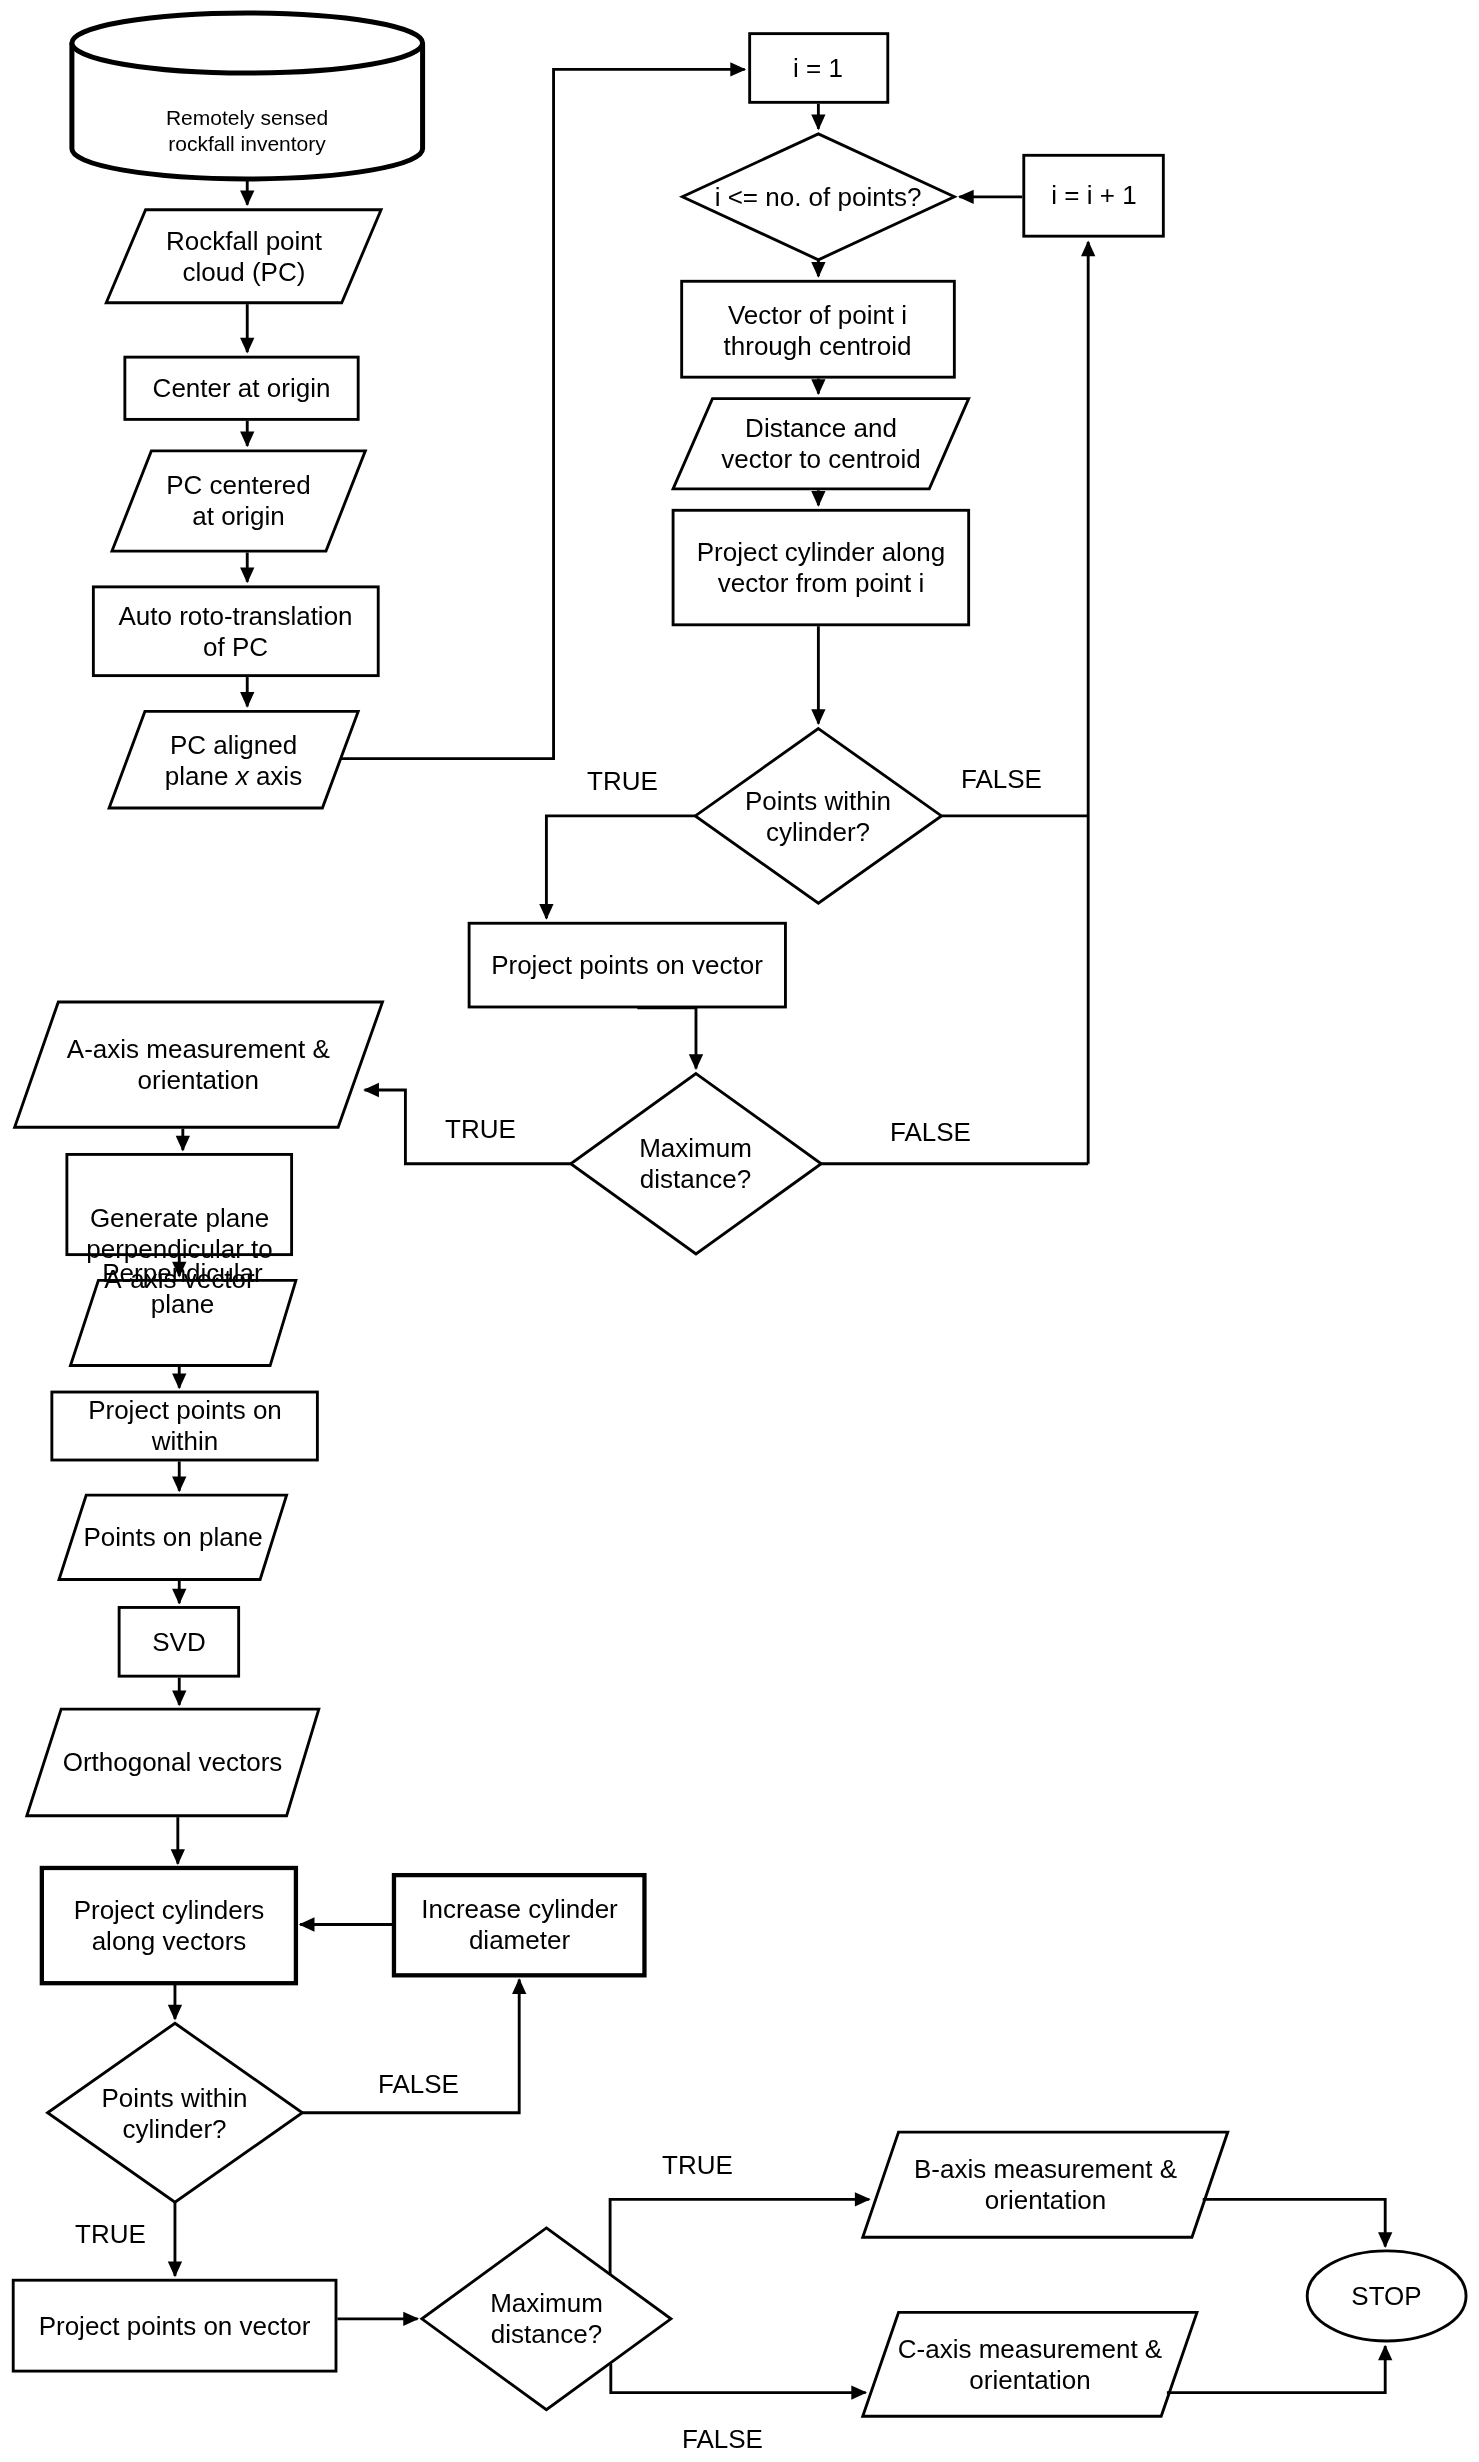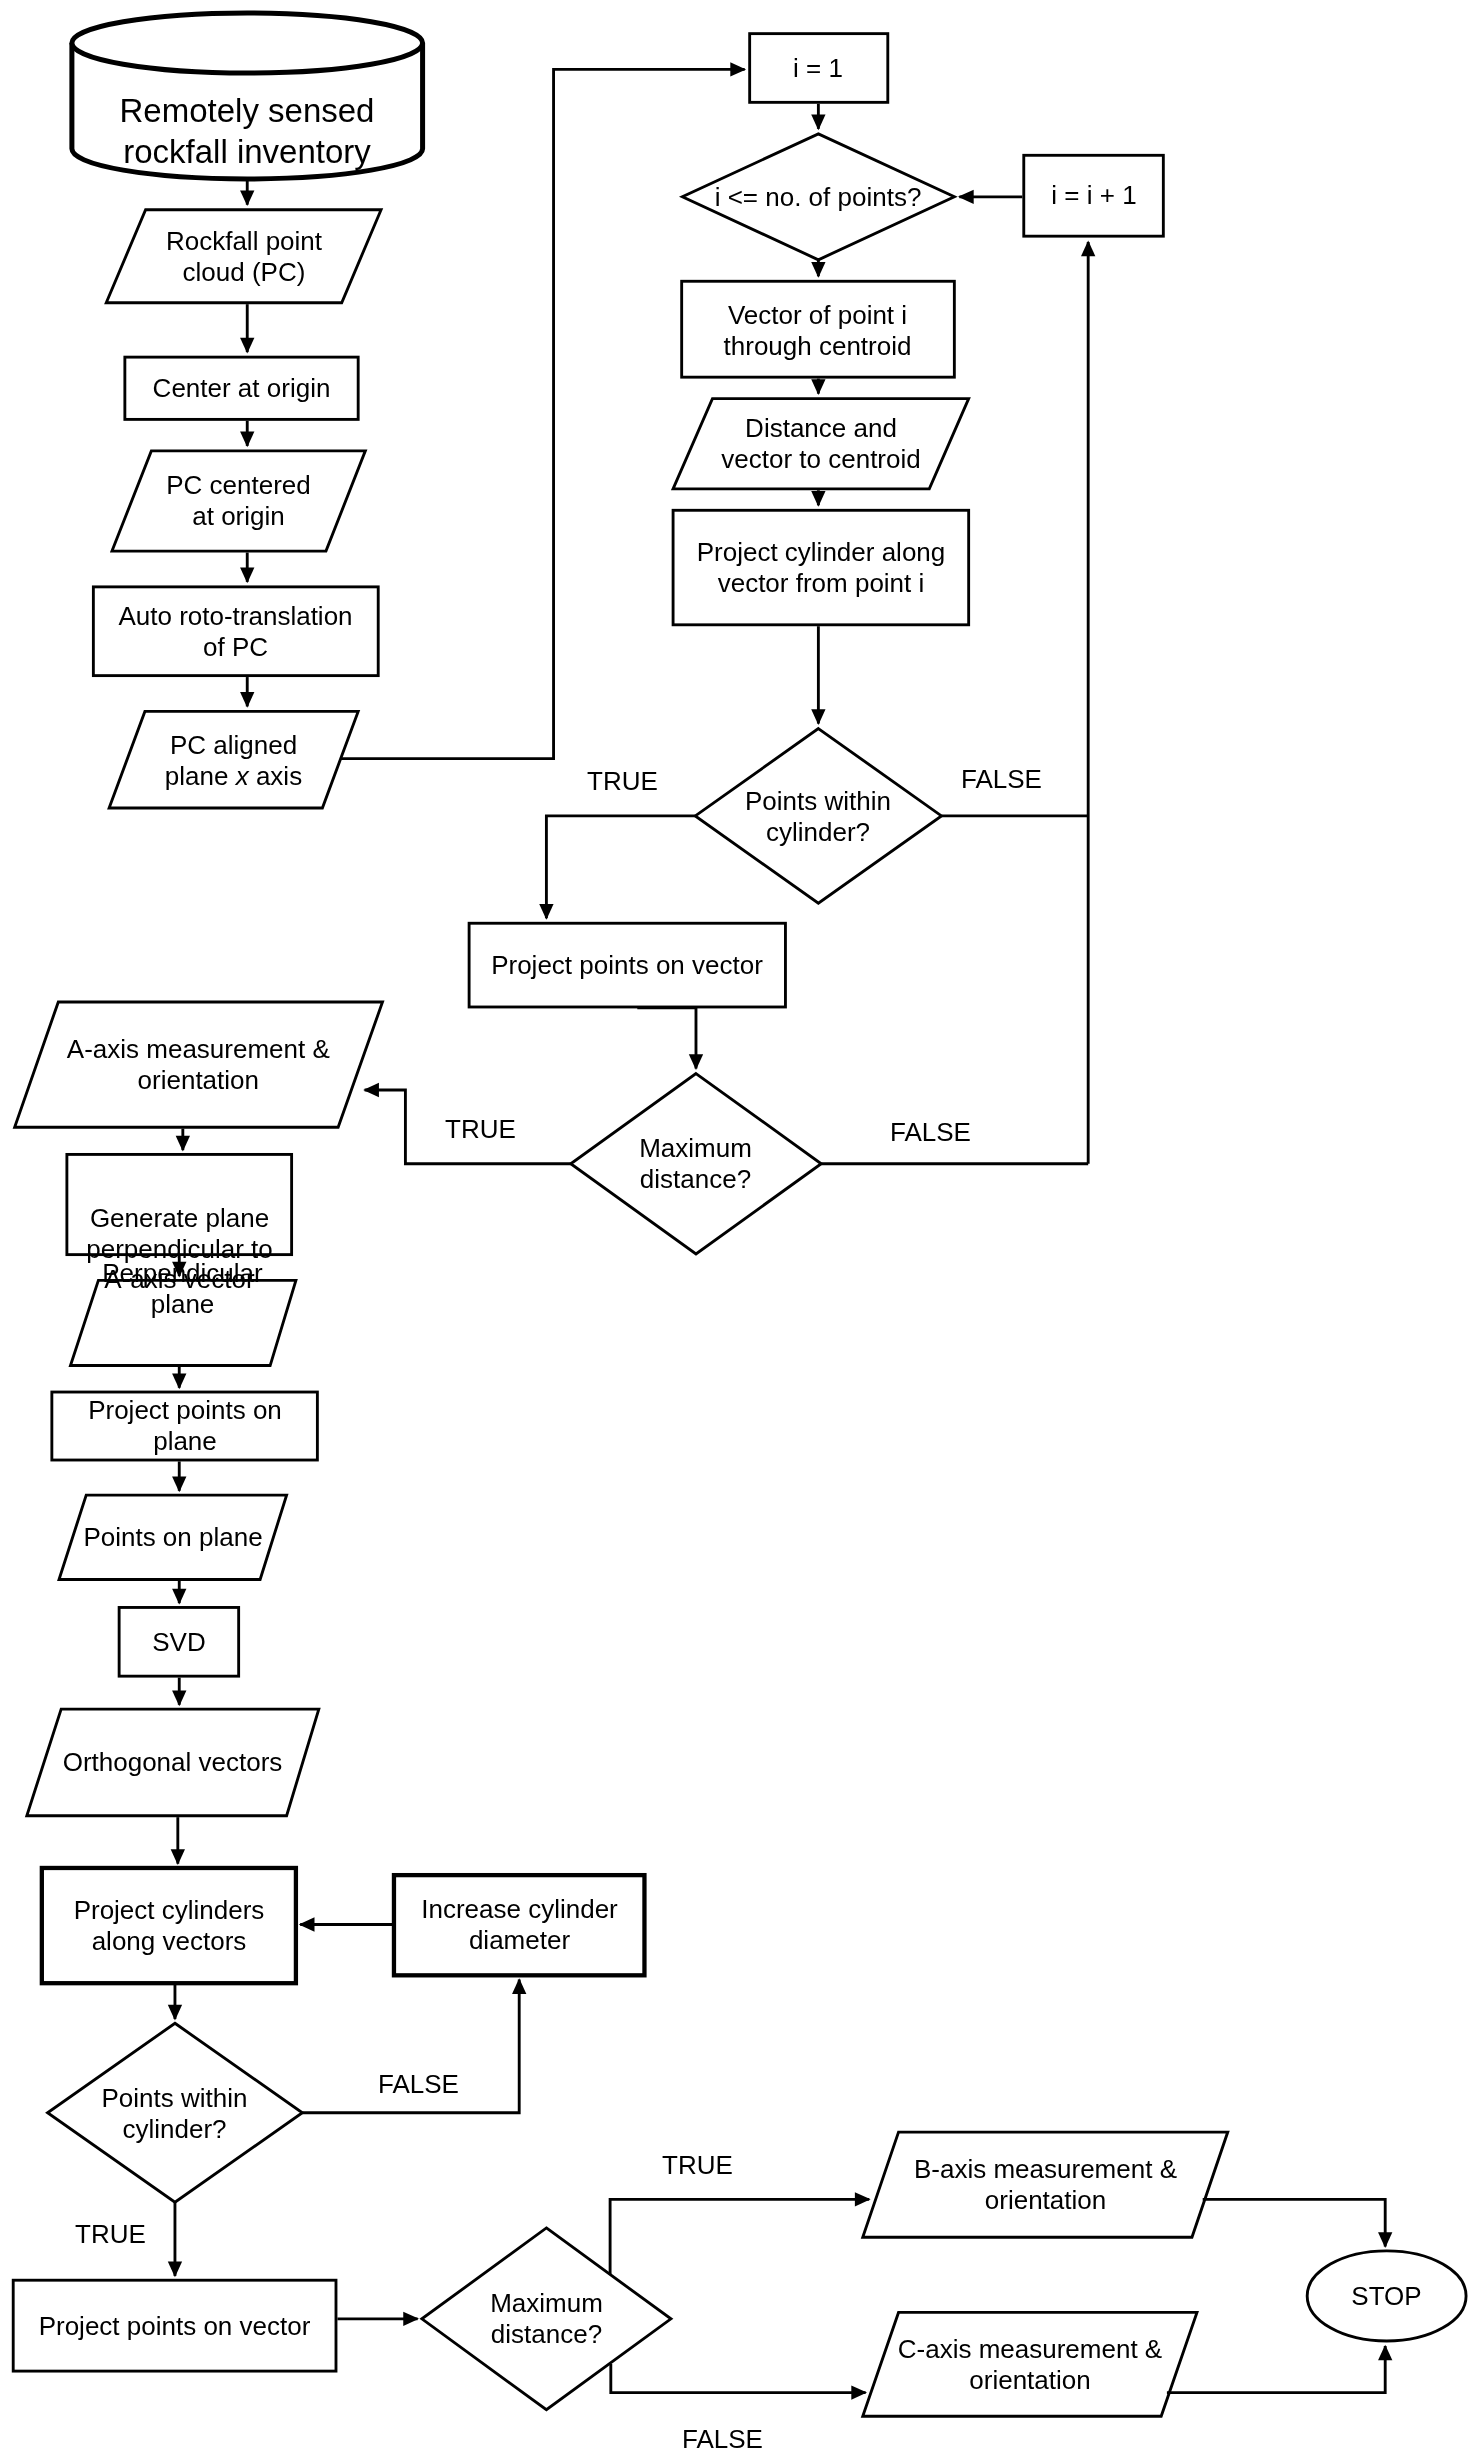--- a/index.html
+++ b/index.html
@@ -11,21 +11,21 @@
     color:#000;
   }
   .canvas svg{position:absolute;left:0;top:0;}
   .lbl{
     position:absolute;
     display:flex;align-items:center;justify-content:center;
     text-align:center;
     white-space:pre-line;
     font-size:26px;line-height:1.18;color:#000;
   }
-  .lbl.big{font-size:33px;line-height:1.25;}
+  .lbl.big{font-size:21px;line-height:1.25;}
   .edge-lbl{
     position:absolute;
     display:flex;align-items:center;justify-content:center;
     text-align:center;
     font-size:26px;color:#000;
   }
   .it{font-style:italic;}
   svg .shape{fill:#ffffff;stroke:#000000;stroke-width:4;}
   svg .thick{stroke-width:6;}
   svg .cyl{fill:#ffffff;stroke:#000000;stroke-width:7;}
@@ -144,21 +144,21 @@
 distance?</div>
 
   <div class="lbl" style="left:14.3px;top:1002px;width:368px;height:125px;">A-axis measurement &amp;
 orientation</div>
   <div class="lbl" style="left:67px;top:1155px;width:225px;height:100px;margin-top:44px;">Generate plane
 perpendicular to
 A-axis vector</div>
   <div class="lbl" style="left:70px;top:1245px;width:225px;height:88px;">Perpendicular
 plane</div>
   <div class="lbl" style="left:52px;top:1392px;width:266px;height:68px;">Project points on
-plane</div>
+within</div>
   <div class="lbl" style="left:59px;top:1495px;width:228px;height:84px;">Points on plane</div>
   <div class="lbl" style="left:119px;top:1608px;width:120px;height:69px;border-radius:29px;">SVD</div>
   <div class="lbl" style="left:26.5px;top:1709px;width:292px;height:107px;">Orthogonal vectors</div>
   <div class="lbl" style="left:42px;top:1868px;width:254px;height:115px;">Project cylinders
 along vectors</div>
   <div class="lbl" style="left:394px;top:1875px;width:251px;height:100px;">Increase cylinder
 diameter</div>
   <div class="lbl" style="left:47px;top:2024px;width:255px;height:179px;">Points within
 cylinder?</div>
   <div class="lbl" style="left:13px;top:2281px;width:323px;height:91px;">Project points on vector</div>

